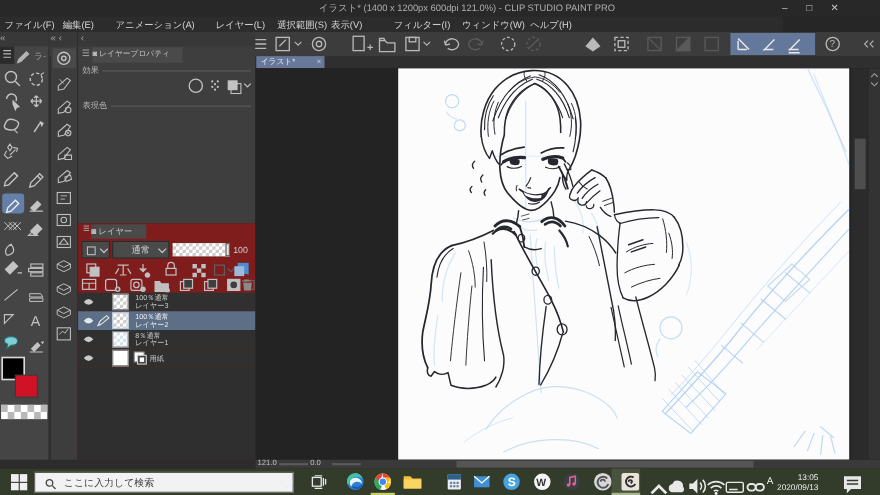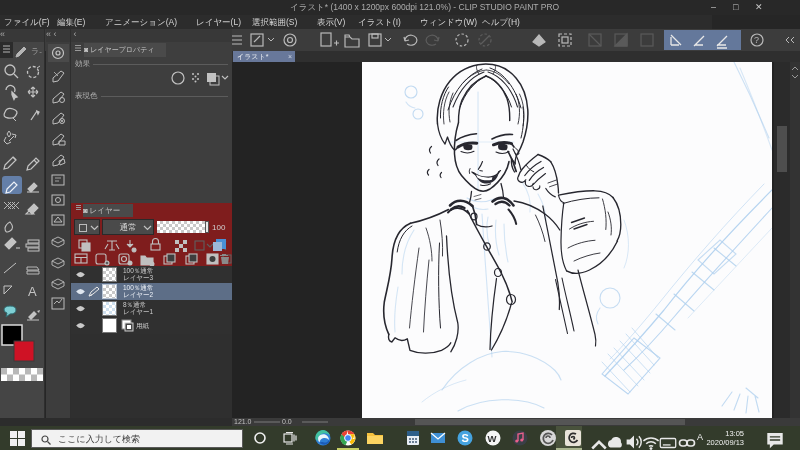--- a/index.html
+++ b/index.html
@@ -29,21 +29,21 @@
 #lprop{left:71px;top:29px;width:161px;height:174px;background:#3e3e3e;}
 #lpal{left:71px;top:203px;width:161px;height:215px;background:#7f1d1d;}
 .hdr{position:absolute;left:0;top:0;width:100%;height:13px;background:#383838;color:#a8a8a8;font-size:9px;}
 .tab{position:absolute;background:#4a4a4a;color:#c6c6c6;font-size:7.5px;}
 .checker{background-image:linear-gradient(45deg,#c9c9c9 25%,transparent 25%,transparent 75%,#c9c9c9 75%),linear-gradient(45deg,#c9c9c9 25%,transparent 25%,transparent 75%,#c9c9c9 75%);background-size:6px 6px;background-position:0 0,3px 3px;background-color:#ffffff;}
 .bluechecker{background-image:linear-gradient(45deg,#cfe0ef 25%,transparent 25%,transparent 75%,#cfe0ef 75%),linear-gradient(45deg,#cfe0ef 25%,transparent 25%,transparent 75%,#cfe0ef 75%);background-size:6px 6px;background-position:0 0,3px 3px;background-color:#ffffff;}
 .lrow{position:absolute;left:0;width:161px;height:17px;background:#303030;color:#cdcdcd;font-size:6.5px;}
 .lrow .eye{position:absolute;left:5px;top:5px;width:9px;height:7px;}
 .lthumb{position:absolute;left:31px;top:1px;width:15px;height:15px;border:1px solid #777;}
 #taskbar{left:0;top:426px;width:800px;height:24px;background:#333b2b;}
-#searchbox{position:absolute;left:31px;top:3px;width:212px;height:19px;background:#f2f2f2;border:1px solid #5a5a5a;color:#3c3c3c;font-size:9px;line-height:19px;}
+#searchbox{position:absolute;left:31px;top:3px;width:236px;height:19px;background:#f2f2f2;border:1px solid #5a5a5a;color:#3c3c3c;font-size:9px;line-height:19px;}
 .tbico{position:absolute;top:3px;width:18px;height:18px;}
 #clock{position:absolute;right:56px;top:3px;color:#f2f2f2;font-size:7.5px;text-align:right;line-height:9px;margin-left:20px;}
 .seg{position:absolute;background:#4a4a4a;border:1px solid #2a2a2a;}
 svg{display:block;}
 </style>
 </head>
 <body>
 <div id="app">
 
   <div class="abs" id="titlebar">
@@ -52,22 +52,22 @@
     <span class="abs winbtn" style="left:733px;">□</span>
     <span class="abs winbtn" style="left:755px;">✕</span>
   </div>
 
   <div class="abs" id="menubar">
     <span class="mi" style="left:4px;">ファイル(F)</span>
     <span class="mi" style="left:57px;">編集(E)</span>
     <span class="mi" style="left:105px;">アニメーション(A)</span>
     <span class="mi" style="left:196px;">レイヤー(L)</span>
     <span class="mi" style="left:252px;text-align:right;">選択範囲(S)</span>
-    <span class="mi" style="left:317px;">表示(V)</span>
-    <span class="mi" style="left:358px;">イラスト(I)</span>
+    <span class="mi" style="left:301px;">表示(V)</span>
+    <span class="mi" style="left:358px;">フィルター(I)</span>
     <span class="mi" style="left:420px;">ウィンドウ(W)</span>
     <span class="mi" style="left:482px;">ヘルプ(H)</span>
   </div>
 
   <div class="abs" id="cmdbar">
     <div class="abs" id="bluegrp"></div>
     <svg class="abs" style="left:0;top:0;" width="800" height="22" viewBox="0 0 800 22">
       <g stroke="#b9b9b9" stroke-width="1.2" fill="none">
         <path d="M230 7h12M230 11h12M230 15h12"></path>
         <rect x="251" y="5" width="12" height="12"></rect>

